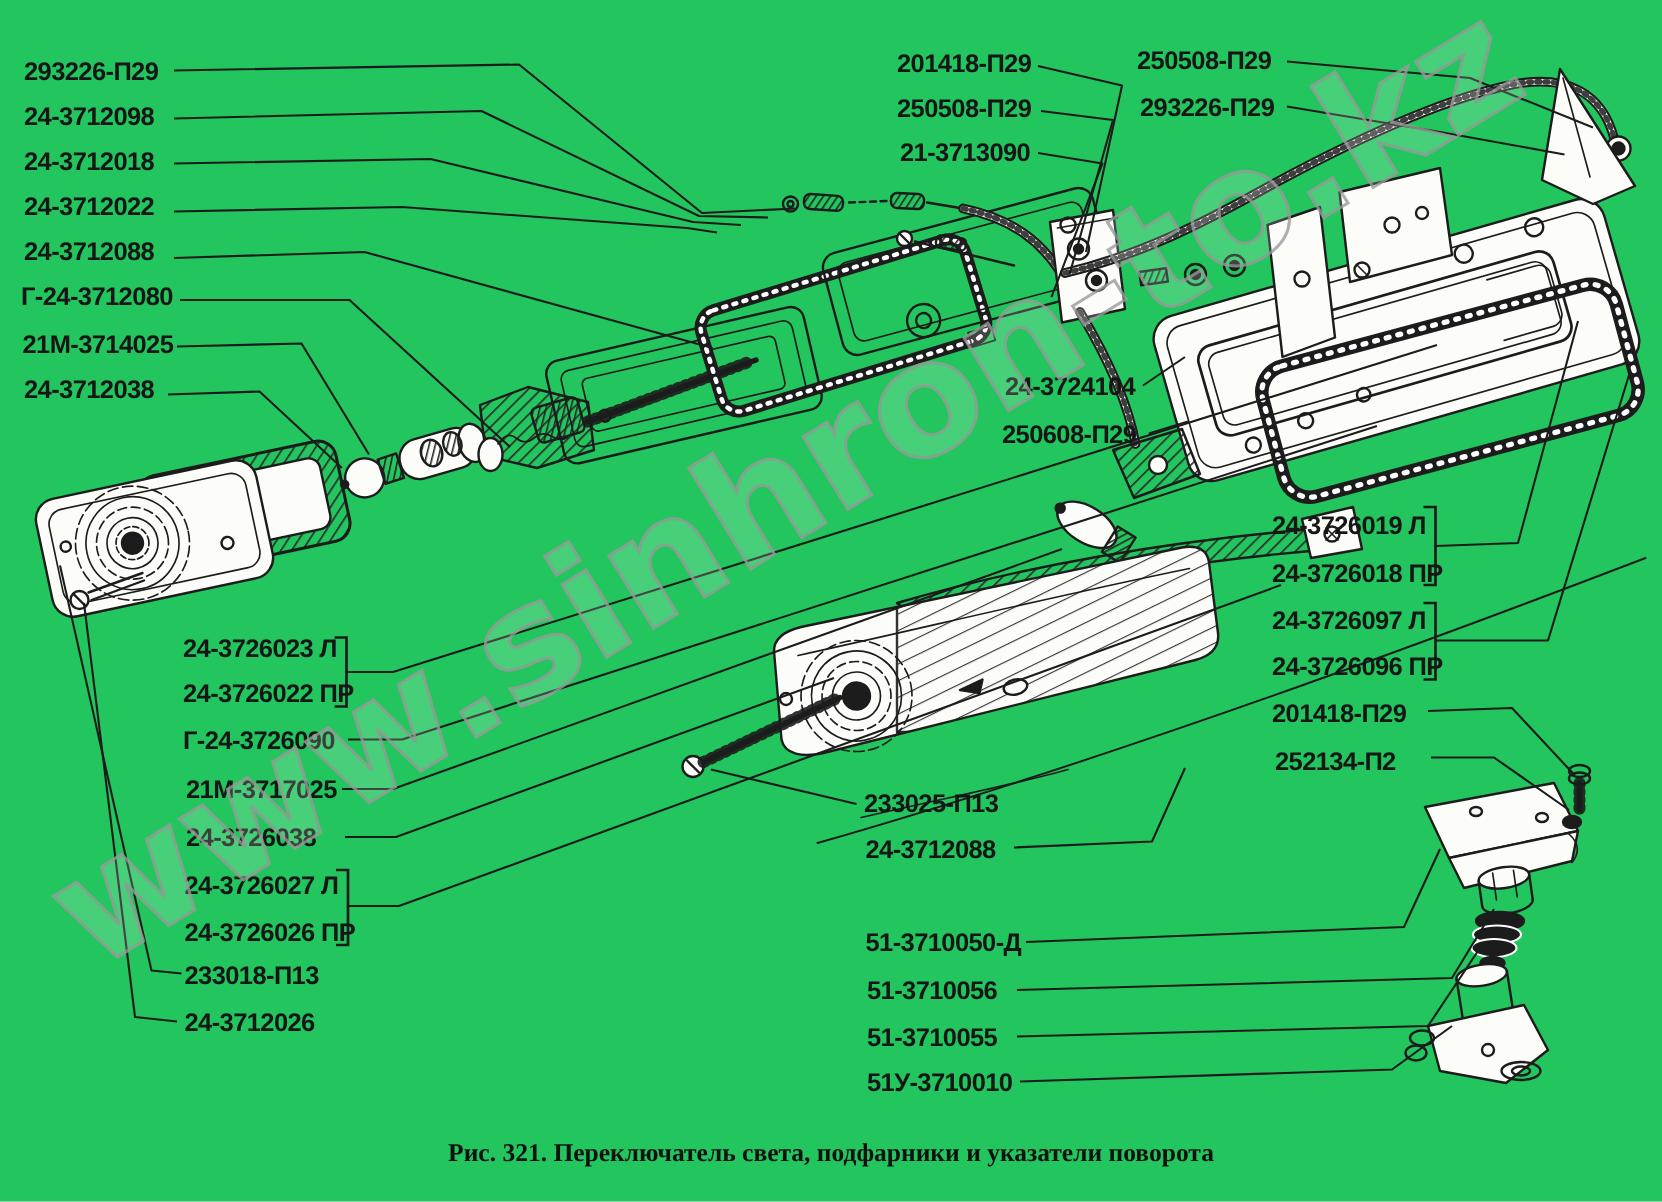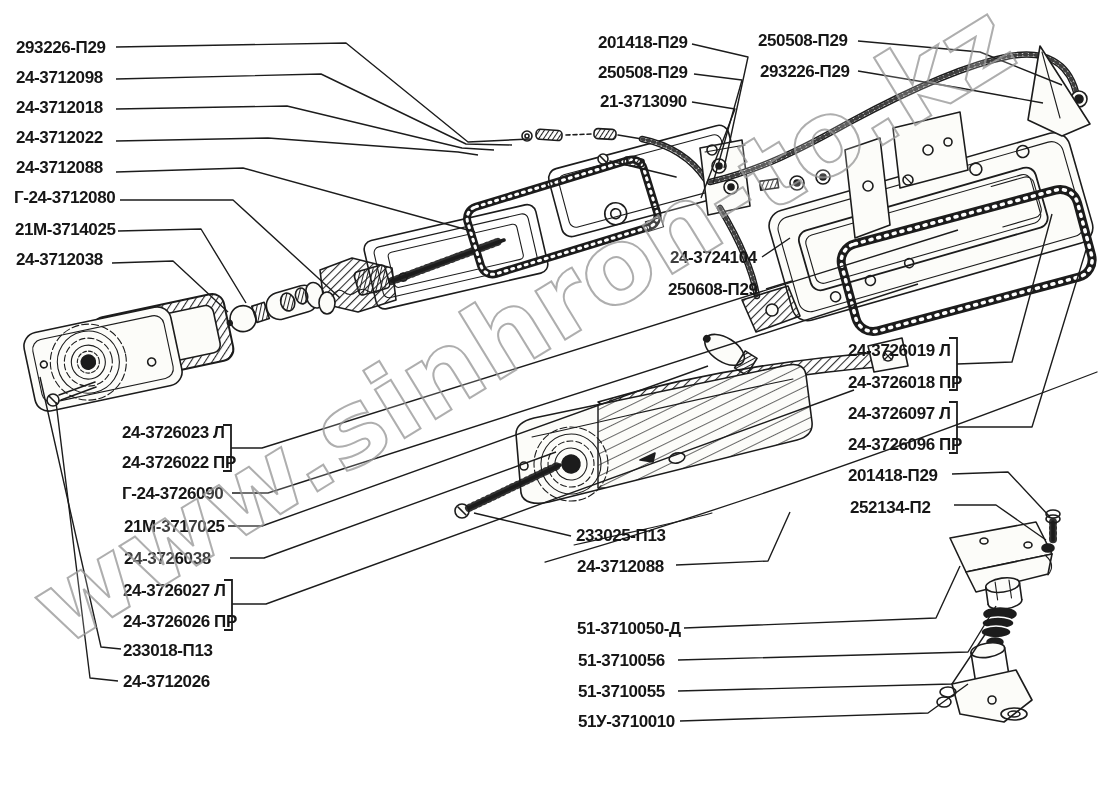--- a/index.html
+++ b/index.html
@@ -1,16 +1,16 @@
 <!DOCTYPE html>
 <html><head>
 <meta charset="utf-8">
 <style>
   html,body{margin:0;padding:0;background:#e8e8e4;}
-  #page{position:relative;width:1108px;height:801px;background:#ffffff;overflow:hidden;
+  #page{position:relative;width:1108px;height:801px;background:#22c55e;overflow:hidden;
         font-family:"Liberation Sans",sans-serif;}
   svg{position:absolute;left:0;top:0;}
   text.lbl{font:bold 17px "Liberation Sans",sans-serif;letter-spacing:-0.4px;fill:#161616;}
   text.wm{font:bold 104px "DejaVu Sans",sans-serif;
           fill:rgba(255,255,255,0.22);stroke:#9b9b9b;stroke-width:2px;opacity:.8;}
   .ink{stroke:#1c1c1c;fill:none;stroke-width:1.6;stroke-linecap:round;stroke-linejoin:round;}
   .thin{stroke-width:1.1;}
   .ldr{stroke:#1c1c1c;fill:none;stroke-width:1.4;stroke-linejoin:round;}
   .cbl1{stroke:#1c1c1c;stroke-width:6.5;fill:none;}
   .cbl2{stroke:#fff;stroke-width:3.6;fill:none;}
@@ -370,13 +370,14 @@
 
     <text class="lbl" x="577" y="634">51-3710050-Д</text>
     <text class="lbl" x="578" y="666">51-3710056</text>
     <text class="lbl" x="578" y="697">51-3710055</text>
     <text class="lbl" x="578" y="727">51У-3710010</text>
   </g>
 
   <text class="wm" transform="translate(62,648) rotate(-31.5)" x="0" y="0" textLength="1125" lengthAdjust="spacingAndGlyphs">www.sinhron-to.kz</text>
 </svg>
 
+<div id="caption">Рис. 321. Переключатель света, подфарники и указатели поворота</div>
 </div>
 
 </body></html>

